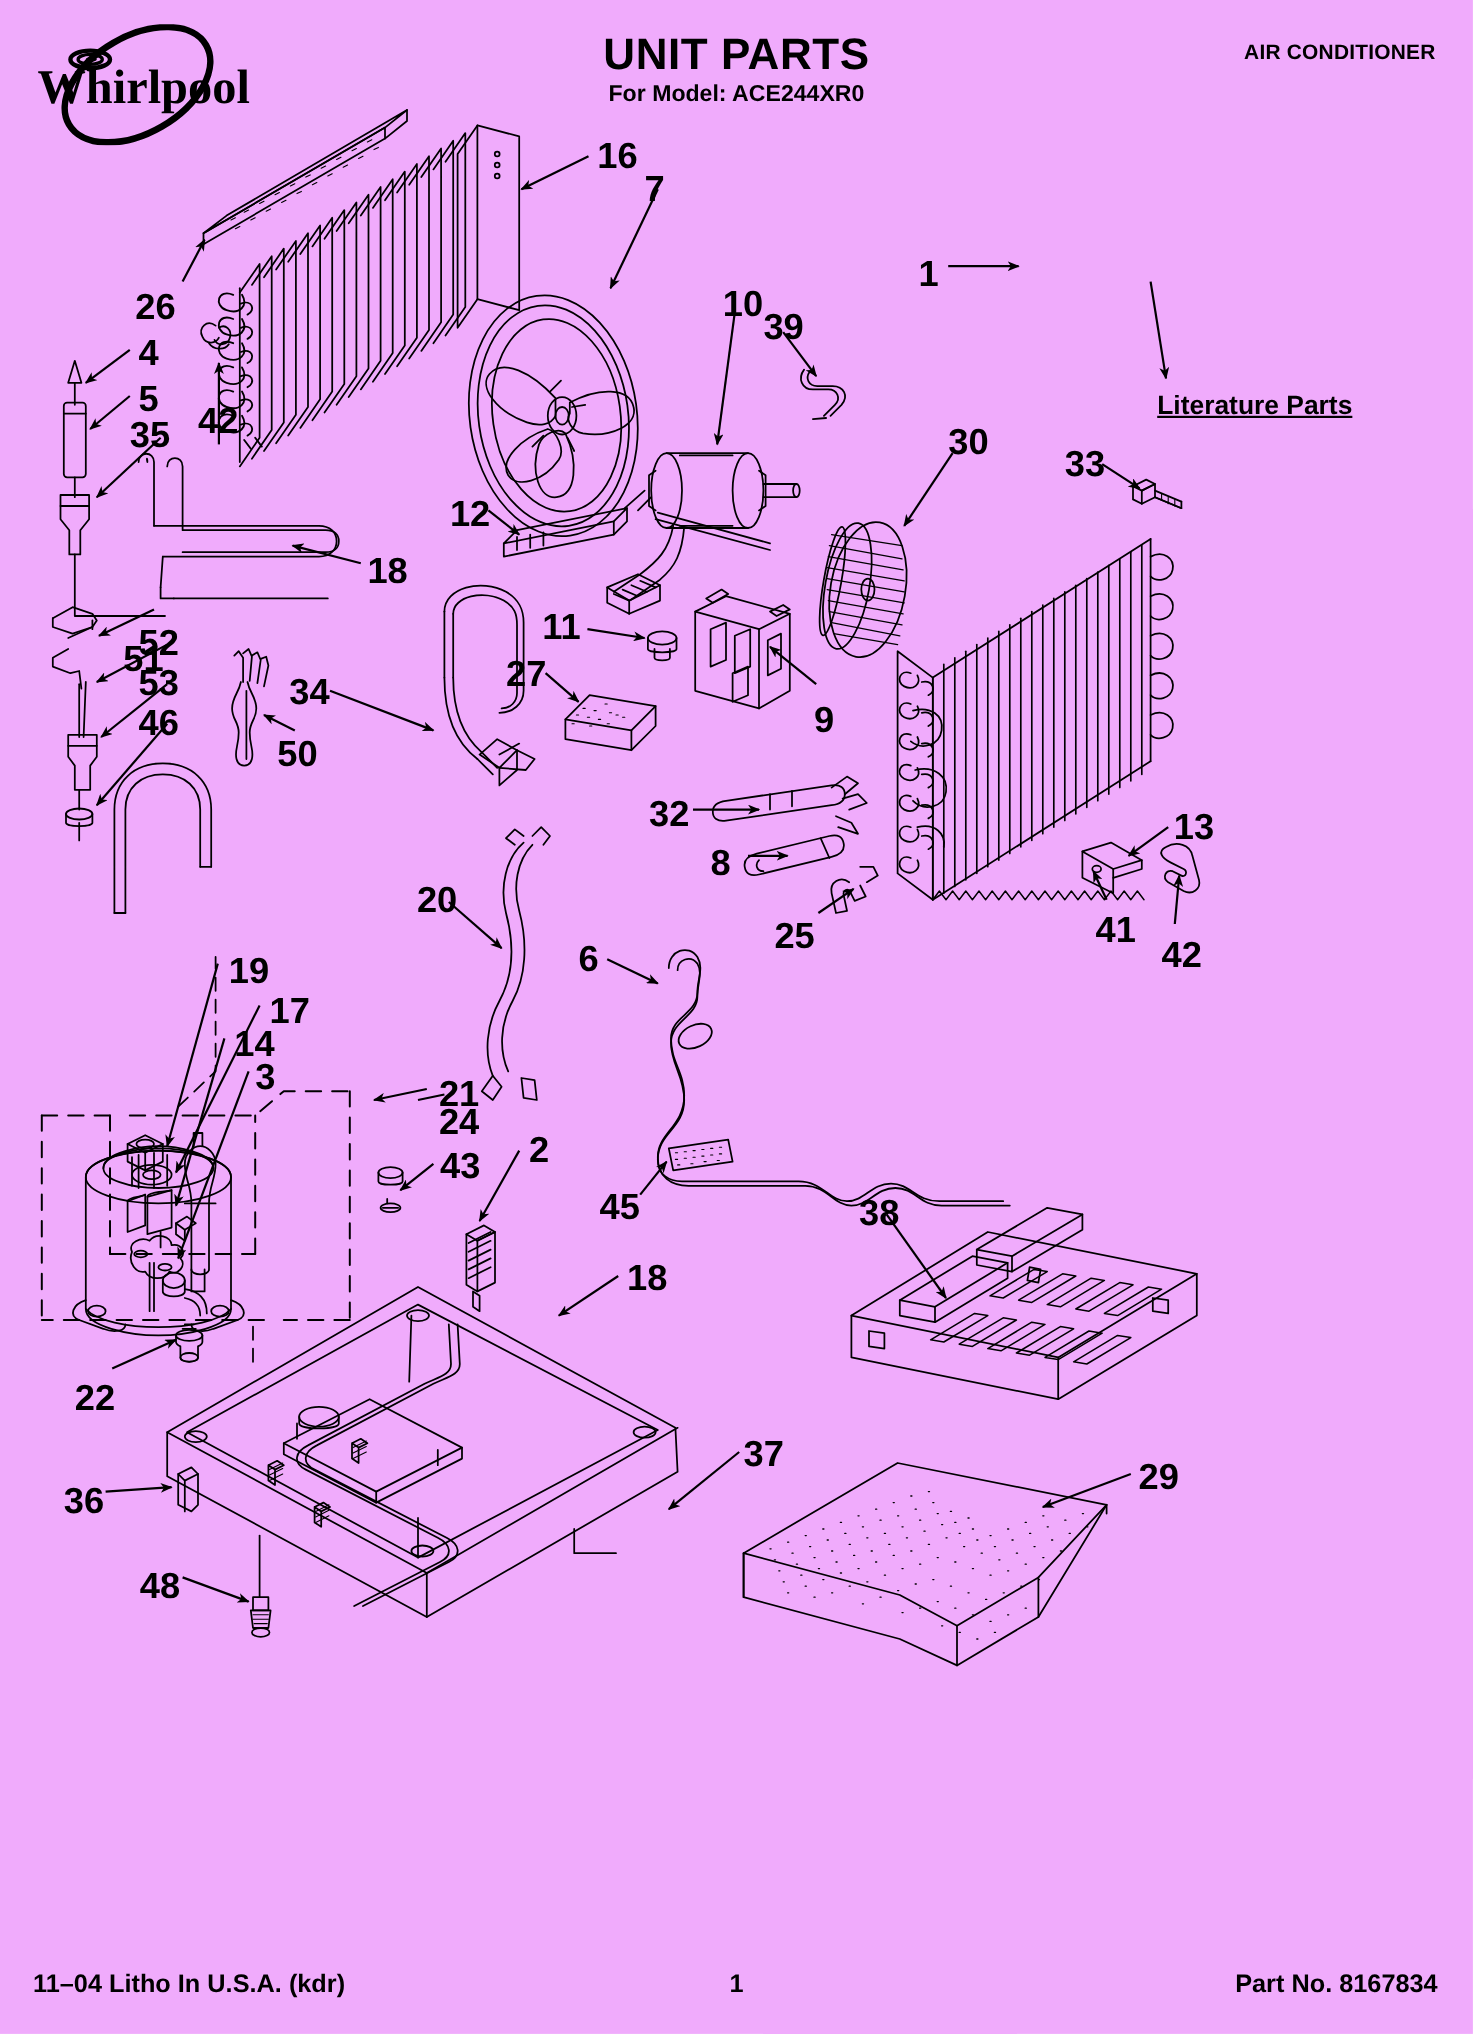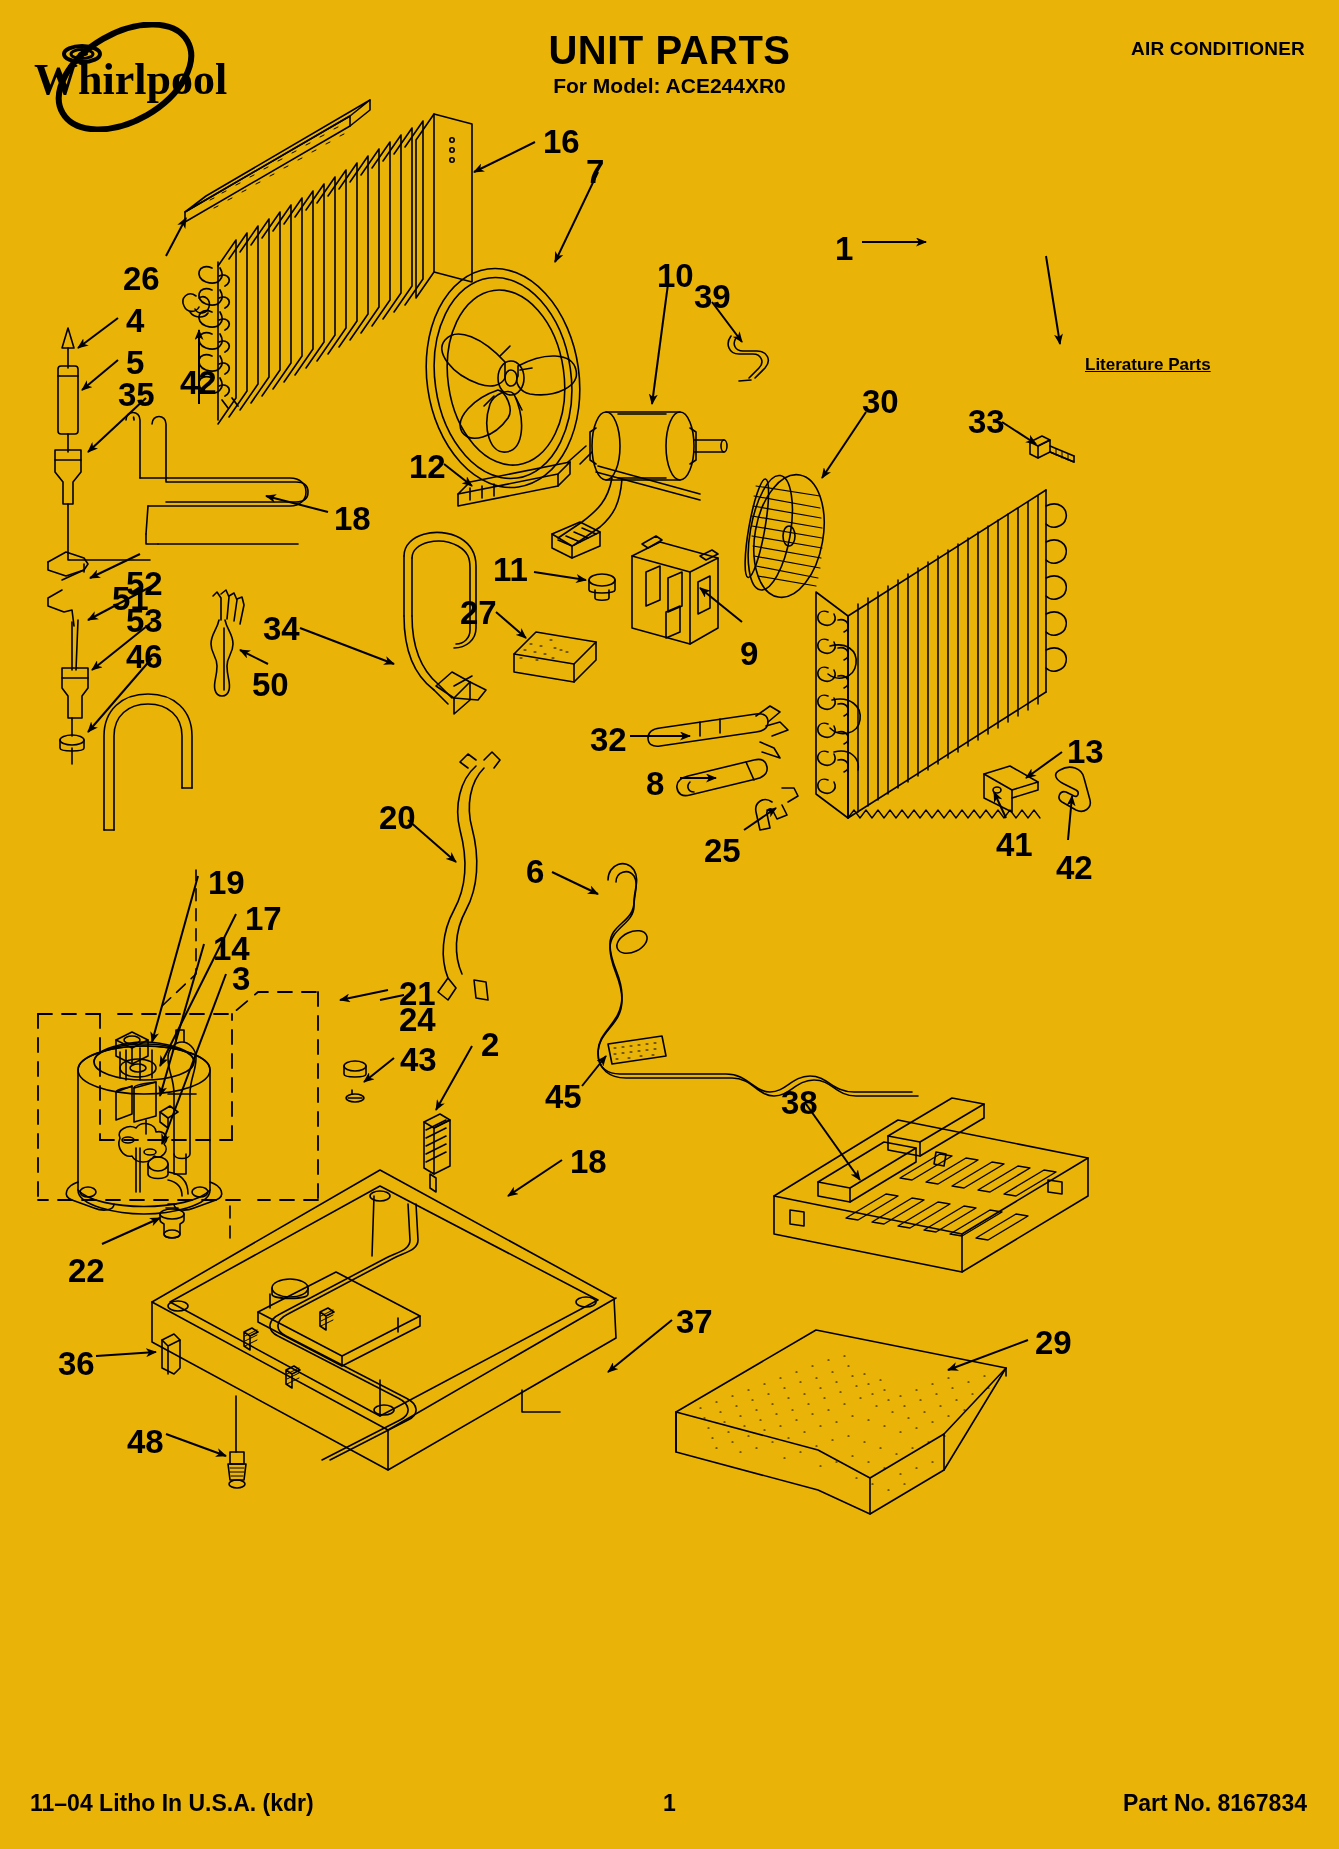--- a/index.html
+++ b/index.html
@@ -1,17 +1,17 @@
 <!DOCTYPE html>
 <html><head>
 <meta charset="utf-8">
 <style>
   html,body{margin:0;padding:0;background:#fff;}
   body{font-family:"Liberation Sans",sans-serif;color:#000;}
-  #page{position:relative;width:1339px;height:1849px;background:#eab308;overflow:hidden;}
+  #page{position:relative;width:1339px;height:1849px;background:#f0abfc;overflow:hidden;}
 
   
   #brand{position:absolute;left:22px;top:22px;width:230px;height:110px;}
   #title{position:absolute;left:0;top:28px;width:1339px;text-align:center;
          font-size:40px;font-weight:bold;letter-spacing:.5px;}
   #model{position:absolute;left:0;top:74px;width:1339px;text-align:center;
          font-size:21px;font-weight:bold;}
   #appliance{position:absolute;right:34px;top:38px;font-size:19px;font-weight:bold;letter-spacing:.2px;}
 
   
@@ -20,21 +20,21 @@
   #foot-center{position:absolute;left:0;top:0;width:1339px;text-align:center;}
   #foot-right{position:absolute;right:32px;top:0;}
 
   
   #art{position:absolute;left:0;top:0;width:1339px;height:1849px;}
   #art svg{display:block;}
 
   
   .cal{position:absolute;font-size:33px;font-weight:bold;line-height:1;
        font-family:"Liberation Sans",sans-serif;white-space:nowrap;}
-  .litlbl{position:absolute;font-size:17px;font-weight:bold;text-decoration:underline;white-space:nowrap;margin-left:33px;}
+  .litlbl{position:absolute;font-size:24px;font-weight:bold;text-decoration:underline;white-space:nowrap;}
 </style>
 </head>
 <body>
 
 <div id="page">
 
   <div id="brand">
     <svg width="230" height="110" viewBox="0 0 230 110">
 
       <ellipse cx="103" cy="55" rx="72" ry="44" fill="none" stroke="#000" stroke-width="6" transform="rotate(-30 103 55)"></ellipse>

